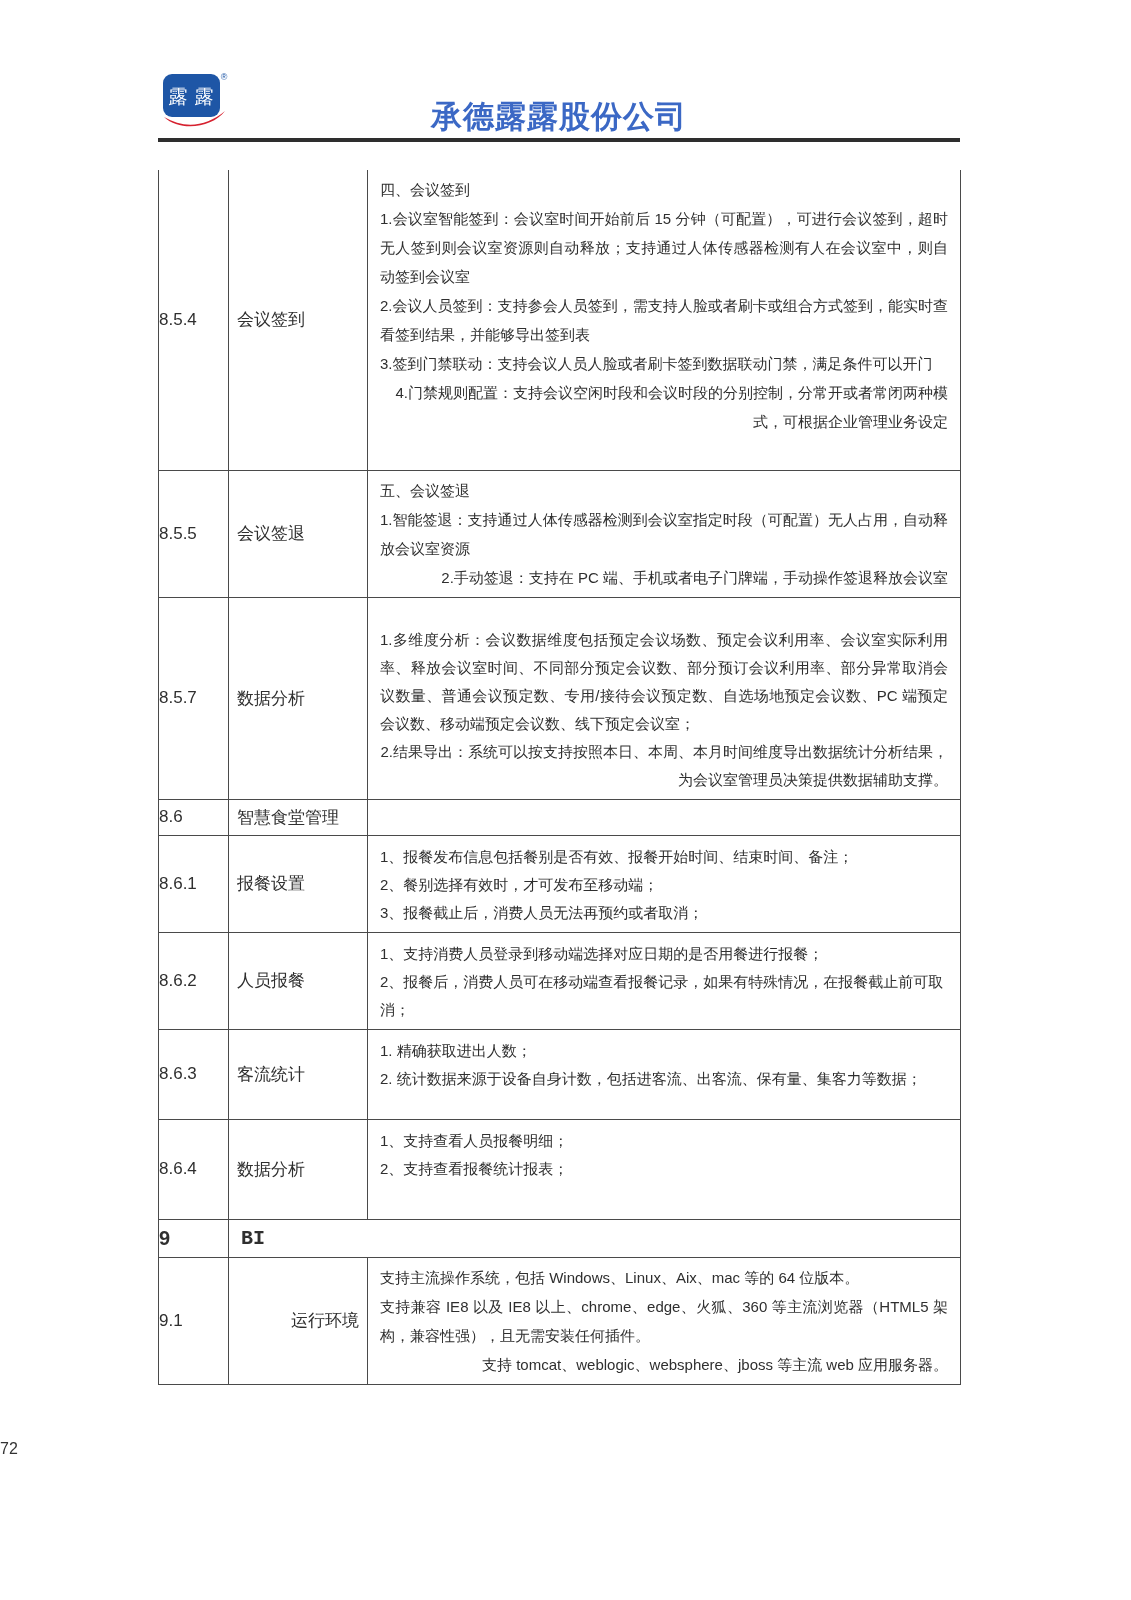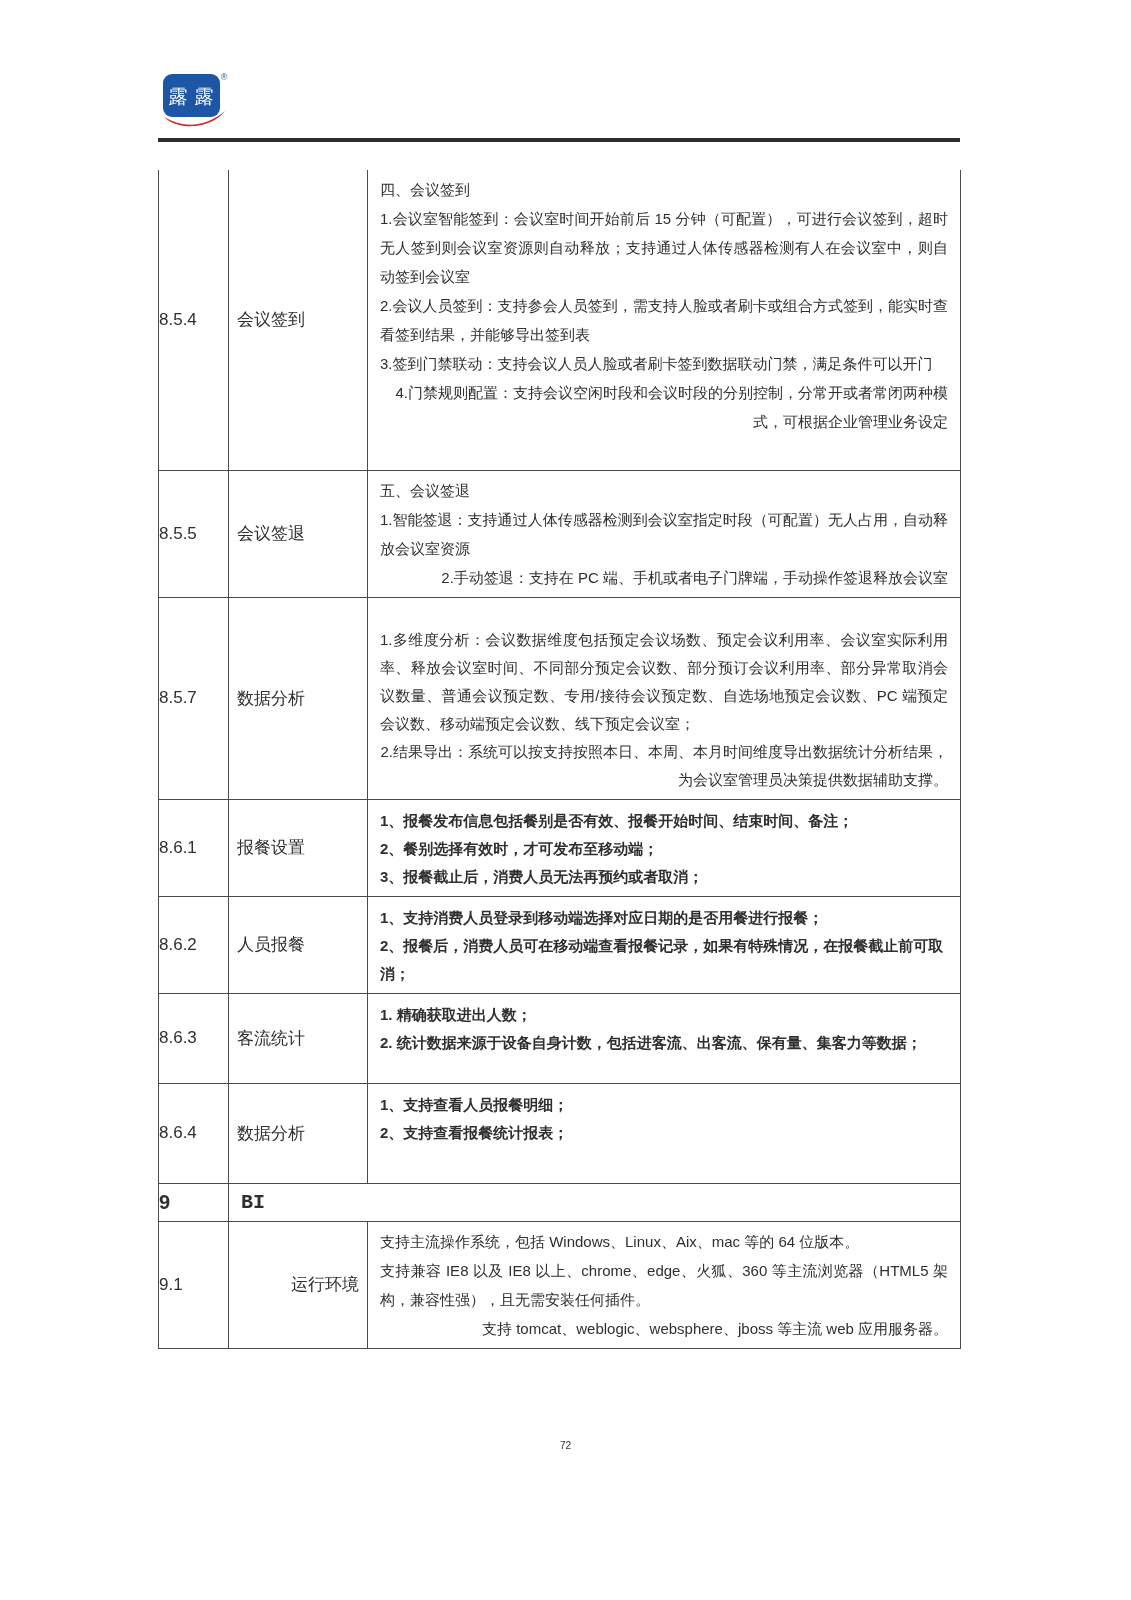--- a/index.html
+++ b/index.html
@@ -51,46 +51,46 @@
   td.col-name.center { text-align: right; }
   td.col-content {
     vertical-align: top;
     padding: 5px 12px 5px 12px;
     font-size: 15px;
     line-height: 29px;
   }
   td.col-content p { text-align: justify; }
   td.col-content p:last-child { text-align: right; }
   tr.r-857 td.col-content { padding-top: 28px; line-height: 28px; }
-  tr.items td.col-content { line-height: 28px; padding-top: 7px; font-weight: bold; }
+  tr.items td.col-content { line-height: 28px; padding-top: 7px; }
   tr.items td.col-content p { text-align: left; }
   tr.row-bi td { font-weight: bold; font-size: 20px; }
   tr.row-bi td.cell-bi { padding: 0 12px; vertical-align: middle; font-family: Liberation Mono, monospace; }
   
   .footer {
     position: absolute; left: 0; right: 0; top: 1440px;
-    text-align: center;
-    font-size: 10px; color: #333333;
+    font-size: 16px; color: #333333;
   }
 </style>
 </head>
 <body>
 
 <div class="content">
 
   <div class="header">
     <div class="logo">
       <svg width="70" height="66" viewBox="0 0 70 66">
         <rect x="3" y="4" width="57" height="43" rx="9" fill="#1e56a6"></rect>
         <text x="18" y="33" text-anchor="middle" font-size="19" fill="#ffffff">露</text>
         <text x="44" y="33" text-anchor="middle" font-size="19" fill="#ffffff">露</text>
         <text x="64" y="10" text-anchor="middle" font-size="9" fill="#1e56a6">®</text>
         <path d="M4 47 C 24 59, 46 57, 65 41 C 52 58, 20 62, 4 47 Z" fill="#d6212f"></path>
       </svg>
     </div>
+    <div class="page-title">承德露露股份公司</div>
     <div class="header-rule"></div>
   </div>
 
   <table class="req">
     <colgroup>
       <col style="width:70px">
       <col style="width:139px">
       <col style="width:593px">
     </colgroup>
     <tbody>
@@ -119,20 +119,25 @@
 
       <tr class="r-857" style="height:194px">
         <td class="col-num">8.5.7</td>
         <td class="col-name">数据分析</td>
         <td class="col-content">
           <p>1.多维度分析：会议数据维度包括预定会议场数、预定会议利用率、会议室实际利用率、释放会议室时间、不同部分预定会议数、部分预订会议利用率、部分异常取消会议数量、普通会议预定数、专用/接待会议预定数、自选场地预定会议数、PC 端预定会议数、移动端预定会议数、线下预定会议室；</p>
           <p>2.结果导出：系统可以按支持按照本日、本周、本月时间维度导出数据统计分析结果，为会议室管理员决策提供数据辅助支撑。</p>
         </td>
       </tr>
 
+      <tr style="height:36px">
+        <td class="col-num">8.6</td>
+        <td class="col-name">智慧食堂管理</td>
+        <td class="col-content"></td>
+      </tr>
 
       <tr class="items" style="height:86px">
         <td class="col-num">8.6.1</td>
         <td class="col-name">报餐设置</td>
         <td class="col-content">
           <p>1、报餐发布信息包括餐别是否有效、报餐开始时间、结束时间、备注；</p>
           <p>2、餐别选择有效时，才可发布至移动端；</p>
           <p>3、报餐截止后，消费人员无法再预约或者取消；</p>
         </td>
       </tr>

